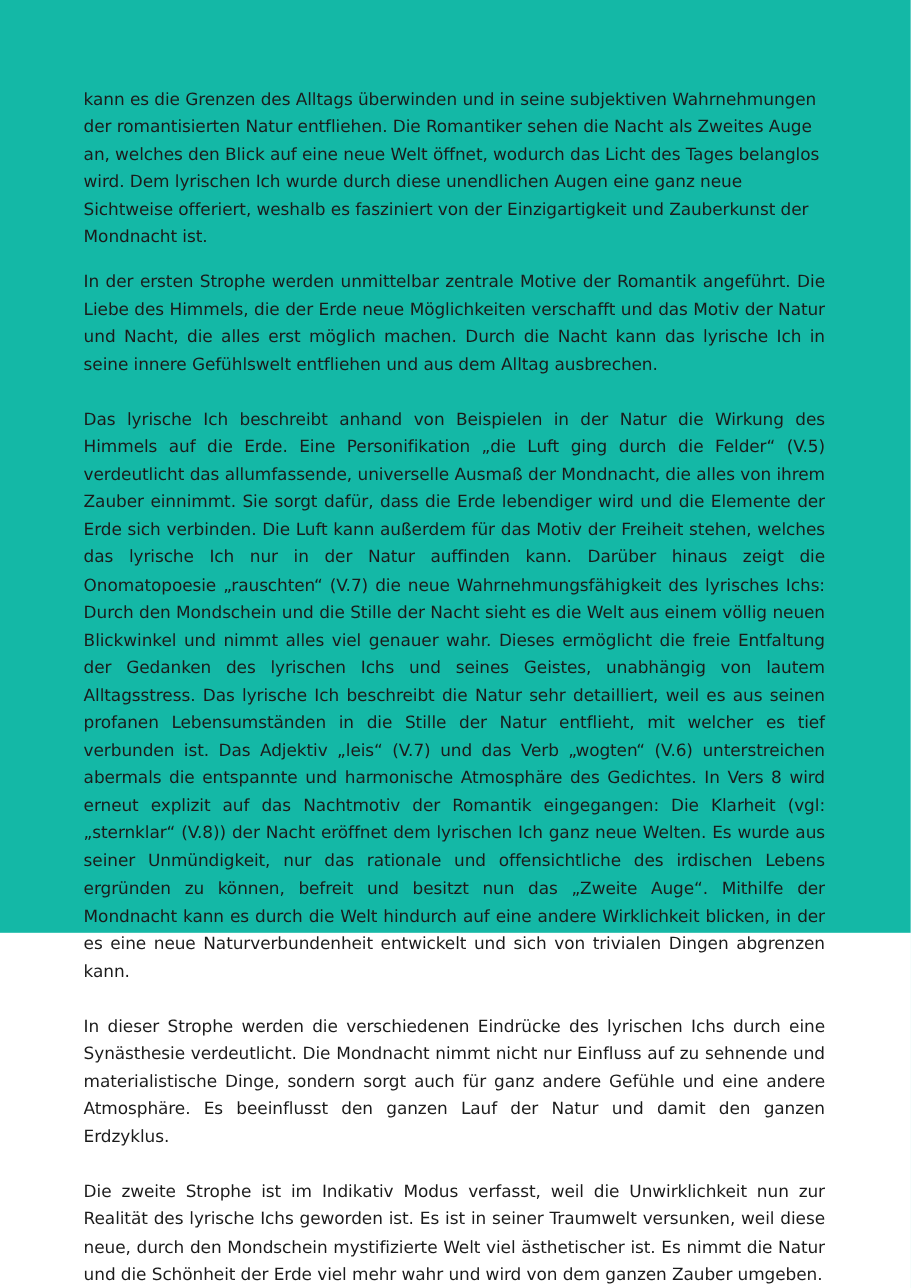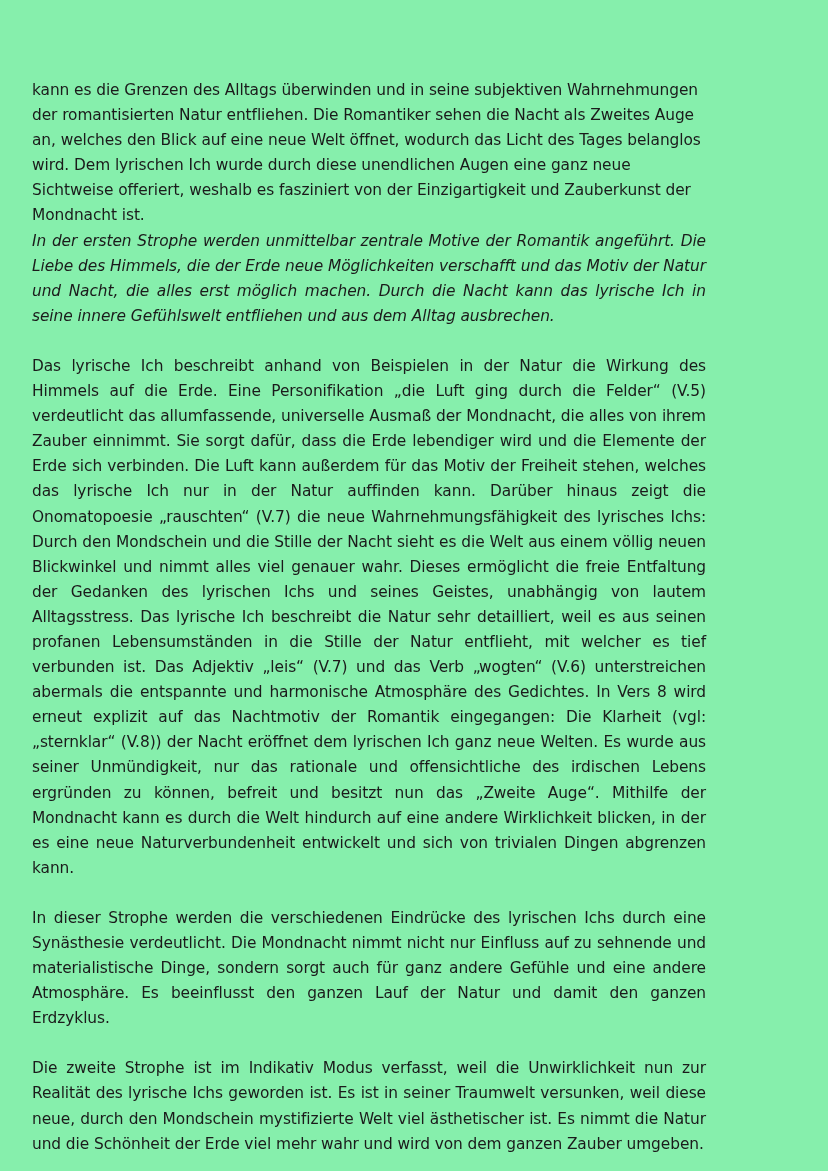--- a/index.html
+++ b/index.html
@@ -12,24 +12,24 @@
     width: 828px;
     height: 1171px;
     overflow: hidden;
     font-family: "DejaVu Sans", sans-serif;
     color: #1b1b1b;
     -webkit-font-smoothing: antialiased;
   }
   #page {
     position: relative;
     width: 828px;
-    height: 1171px;
-    background: #86efac;
+    height: 848px;
+    background: #14b8a6;
     box-sizing: border-box;
-    padding: 78px 78px 60px 32px;
+    padding: 78px 78px 60px 76px;
   }
   .doc-body {
     width: 674px;
   }
   .para {
     margin: 0;
     font-size: 15.4px;
     line-height: 25.1px;
     letter-spacing: -0.08px;
     word-spacing: 0px;
@@ -37,22 +37,21 @@
     hyphens: none;
   }
   .para.justified {
     text-align: justify;
     text-align-last: left;
   }
   .para.ragged {
     text-align: left;
   }
   .para + .para {
-    margin-top: 0;
-    font-style: italic;
+    margin-top: 15px;
   }
   .para-gap {
     height: 25px;
   }
   .run-on {
     margin-top: 0;
   }
 </style>
 </head>
 <body>

